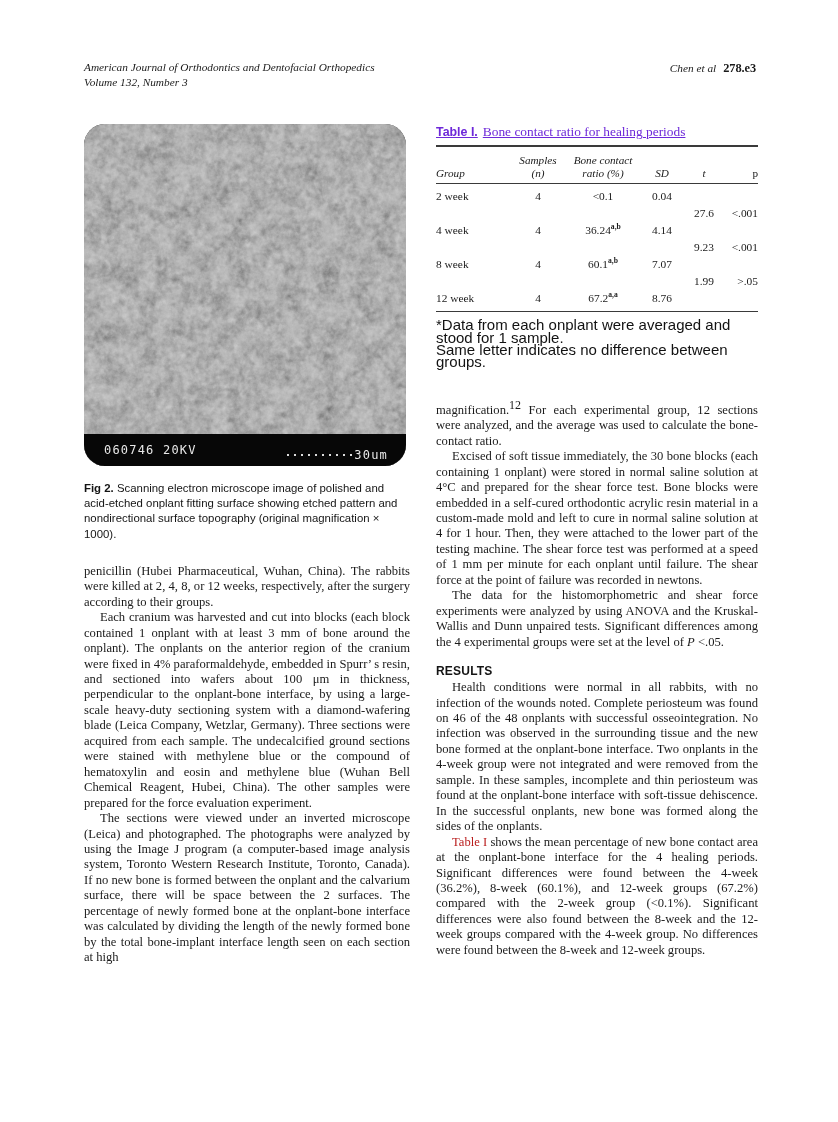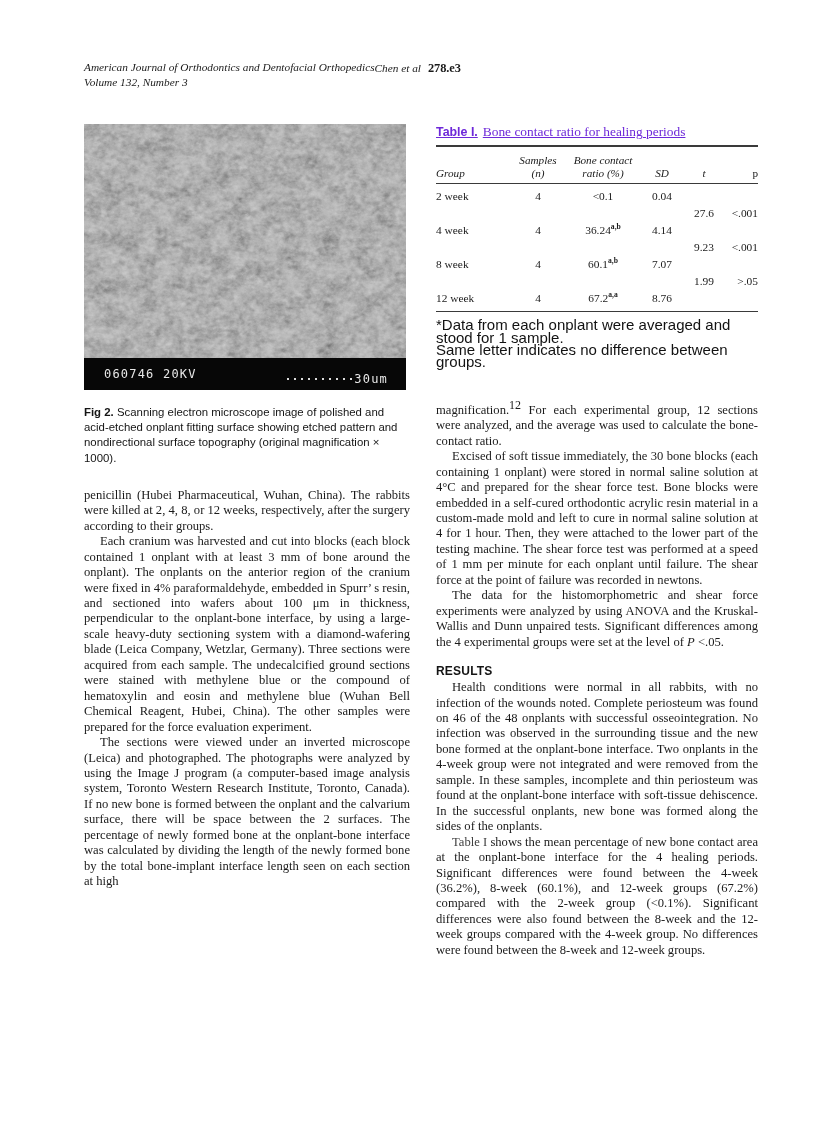--- a/index.html
+++ b/index.html
@@ -18,21 +18,21 @@
     box-sizing: border-box;
   }
 
   
   .runhead {
     position: absolute;
     left: 84px;
     top: 60px;
     width: 672px;
     display: flex;
-    justify-content: flex-start;
+    justify-content: space-between;
     align-items: flex-start;
   }
   .runhead-left {
     font-style: italic;
     font-size: 11.3px;
     line-height: 15px;
     color: #1b1b1b;
   }
   .runhead-right {
     font-size: 11.3px;
@@ -62,23 +62,24 @@
     position: absolute;
     left: 436px;
     top: 124px;
     width: 322px;
   }
 
   
   .figure-box {
     position: relative;
     width: 322px;
-    height: 266px;
+    height: 342px;
     background: #4a4a4a;
     overflow: hidden;
+    border-radius: 21px;
   }
   .sem-canvas {
     position: absolute;
     inset: 0;
     width: 100%;
     height: 100%;
     display: block;
   }
   .sem-databar {
     position: absolute;
@@ -156,21 +157,21 @@
   }
   .body-block {
     margin-top: 22px;
   }
   .sup {
     font-size: 12px;
     vertical-align: super;
     line-height: 0;
   }
   .italic { font-style: italic; }
-  .link { color: #404040; margin-top: 8px; }
+  .link { color: #b91c1c; margin-top: 8px; }
 
   h2.section-head {
     font-family: "Liberation Sans", sans-serif;
     font-size: 12px;
     font-weight: bold;
     letter-spacing: 0.2px;
     margin: 14px 0 2px 0;
     color: #141414;
   }
 

